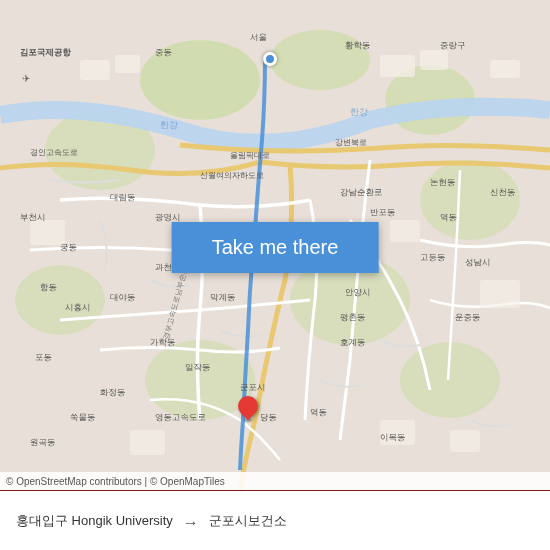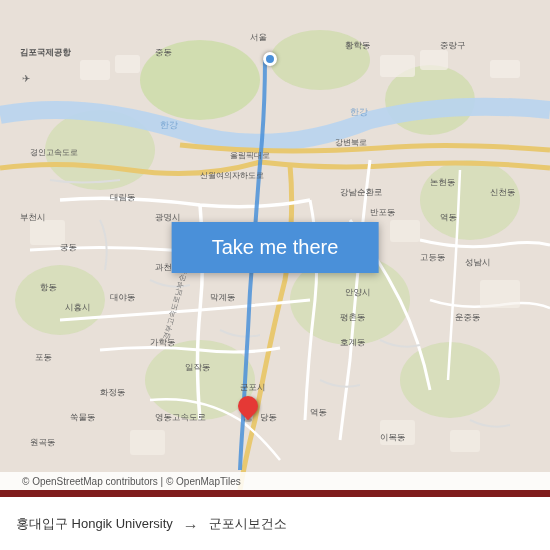--- a/index.html
+++ b/index.html
@@ -51,35 +51,35 @@
     
     #copyright-bar {
       position: absolute;
       bottom: 0;
       left: 0;
       width: 100%;
       height: 18px;
       background: rgba(255,255,255,0.85);
       display: flex;
       align-items: center;
-      padding: 0 22px;
+      padding: 0 6px;
       font-size: 10px;
       color: #555;
       z-index: 5;
     }
 
     
     #bottom-bar {
       width: 550px;
       height: 60px;
       background: white;
       display: flex;
       align-items: center;
       padding: 0 16px;
-      border-top: 7px solid #7f1d1d;
+      border-top: 1px solid #7f1d1d;
       position: absolute;
       bottom: 0;
       left: 0;
       z-index: 20;
     }
 
     .route-from {
       font-size: 13px;
       color: #333;
       font-weight: 500;

